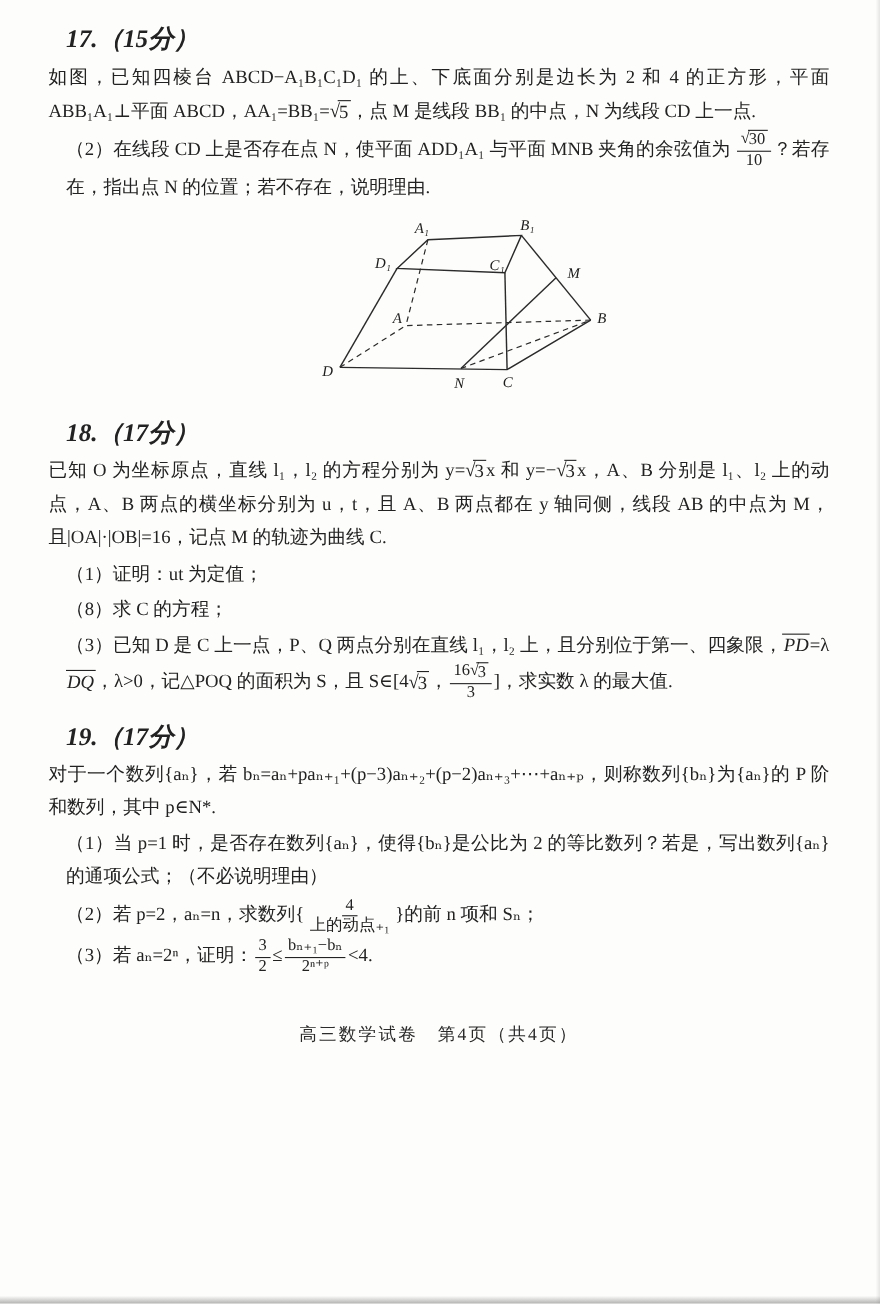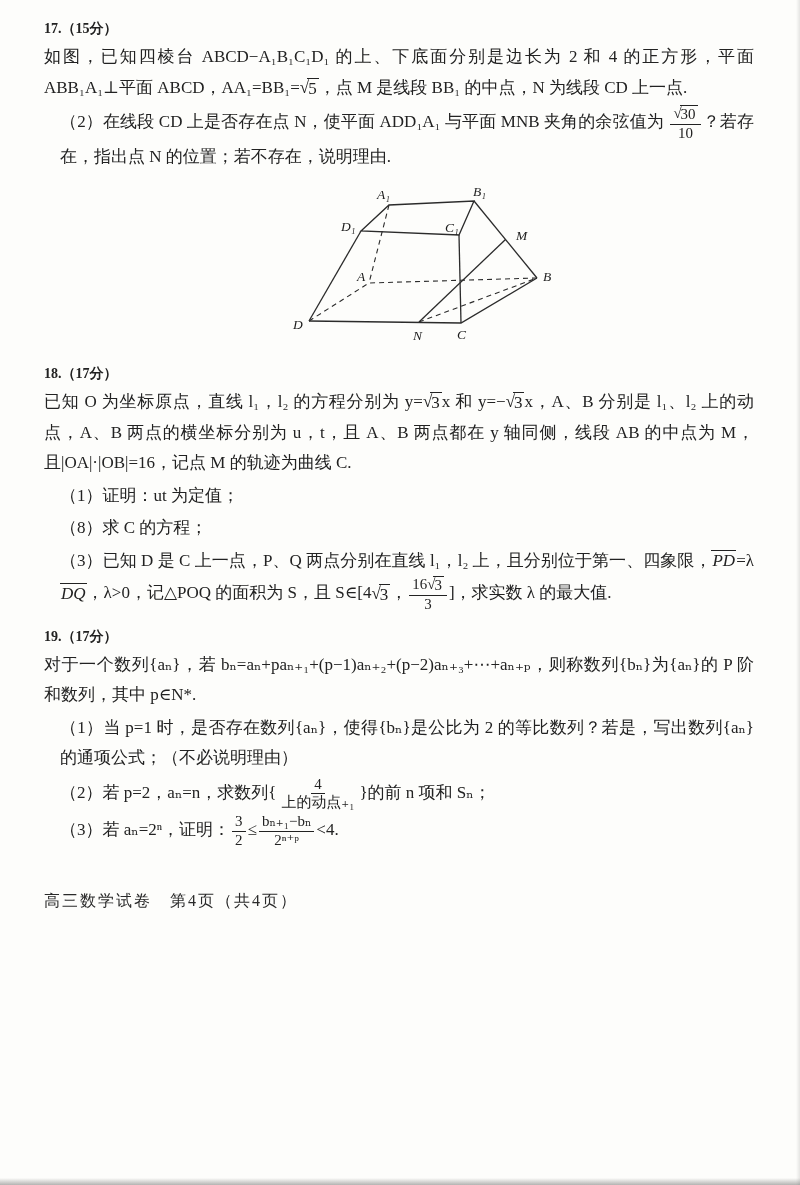--- a/index.html
+++ b/index.html
@@ -3,21 +3,21 @@
 <meta charset="utf-8">
 <style>
   html,body{margin:0;padding:0;}
   body{
     width:800px;height:1185px;overflow:hidden;position:relative;
     background:#fdfdfb;color:#222;
     font-family:"Liberation Serif","DejaVu Serif",serif;
     font-size:17px;
   }
   .sheet{padding:14px 46px 0 44px;}
-  .qheading{font-weight:700;font-size:14px;margin:14px 0 4px;}
+  .qheading{font-weight:700;font-size:23px;margin:14px 16px 4px;font-style:italic;}
   .qheading.first{margin-top:6px;}
   .para{line-height:1.8;text-align:justify;margin:0 0 2px;}
   .item{line-height:1.8;text-align:justify;margin:2px 0 2px 16px;}
 
   
   .frac{display:inline-flex;flex-direction:column;align-items:center;
         vertical-align:middle;margin:0 2px;line-height:1.15;font-size:0.88em;}
   .fnum{border-bottom:1.2px solid #222;padding:0 3px;}
   .fden{padding:0 3px;}
   .sqrt{display:inline-flex;align-items:flex-start;}
@@ -26,21 +26,21 @@
          padding:0 2px 0 1px;line-height:1.2;}
   .ovl{display:inline-block;border-top:1.3px solid #222;line-height:1.2;
        padding:0 1px;font-style:italic;}
 
   
   .figure-wrap{margin:10px 0 6px 225px;width:310px;}
   .figure-wrap svg{display:block;}
   .vlabel{font-size:13.5px;font-style:italic;fill:#1d1d1d;
           font-family:"Liberation Serif","DejaVu Serif",serif;}
 
-  .footer{text-align:left;margin-top:42px;font-size:16px;letter-spacing:2px;color:#2a2a2a;}
+  .footer{text-align:center;margin-top:42px;font-size:16px;letter-spacing:2px;color:#2a2a2a;}
 
   .scan-shadow-bottom{position:absolute;left:0;right:0;bottom:0;height:7px;
       background:linear-gradient(to bottom,rgba(0,0,0,0),rgba(90,90,88,0.45));}
   .scan-shadow-right{position:absolute;top:0;bottom:0;right:0;width:4px;
       background:linear-gradient(to right,rgba(0,0,0,0),rgba(120,120,118,0.18));}
 </style>
 </head>
 <body>
 
 <div class="sheet">
@@ -106,21 +106,21 @@
         <span class="rbody">3</span>
       </span>，<span class="frac">
         <span class="fnum">16<span class="sqrt">
             <span class="rsign">√</span>
             <span class="rbody">3</span>
           </span></span>
         <span class="fden">3</span>
       </span>]，求实数 λ 的最大值.</div>
 
   <div class="qheading">19.（17分）</div>
-  <div class="para">对于一个数列{aₙ}，若 bₙ=aₙ+paₙ₊₁+(p−1)aₙ₊₂+(p−2)aₙ₊₃+⋯+aₙ₊ₚ，则称数列{bₙ}为{aₙ}的 P 阶和数列，其中 p∈N*.</div>
+  <div class="para">对于一个数列{aₙ}，若 bₙ=aₙ+paₙ₊₁+(p−3)aₙ₊₂+(p−2)aₙ₊₃+⋯+aₙ₊ₚ，则称数列{bₙ}为{aₙ}的 P 阶和数列，其中 p∈N*.</div>
   <div class="item">（1）当 p=1 时，是否存在数列{aₙ}，使得{bₙ}是公比为 2 的等比数列？若是，写出数列{aₙ}的通项公式；（不必说明理由）</div>
   <div class="item">（2）若 p=2，aₙ=n，求数列{<span class="frac">
         <span class="fnum">4</span>
         <span class="fden">上的动点₊₁</span>
       </span>}的前 n 项和 Sₙ；</div>
   <div class="item">（3）若 aₙ=2ⁿ，证明：<span class="frac">
         <span class="fnum">3</span>
         <span class="fden">2</span>
       </span>≤<span class="frac">
         <span class="fnum">bₙ₊₁−bₙ</span>

